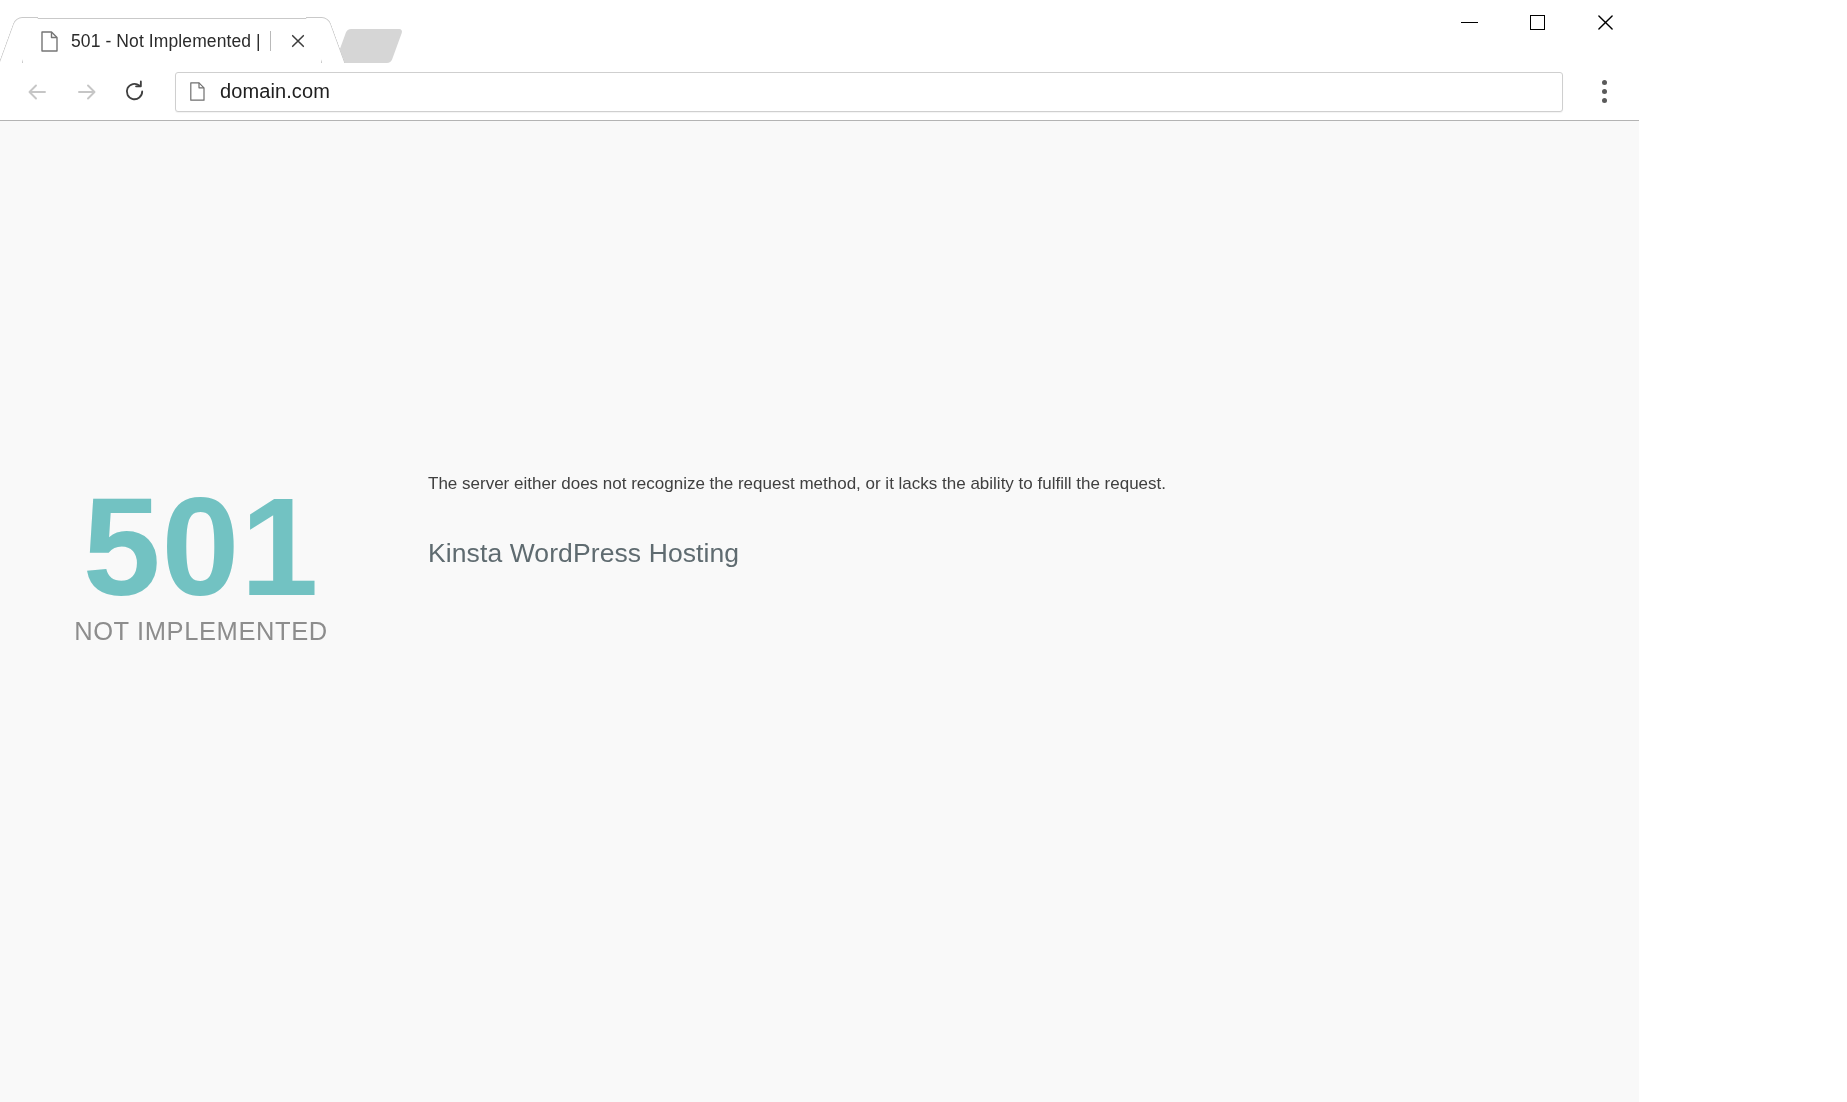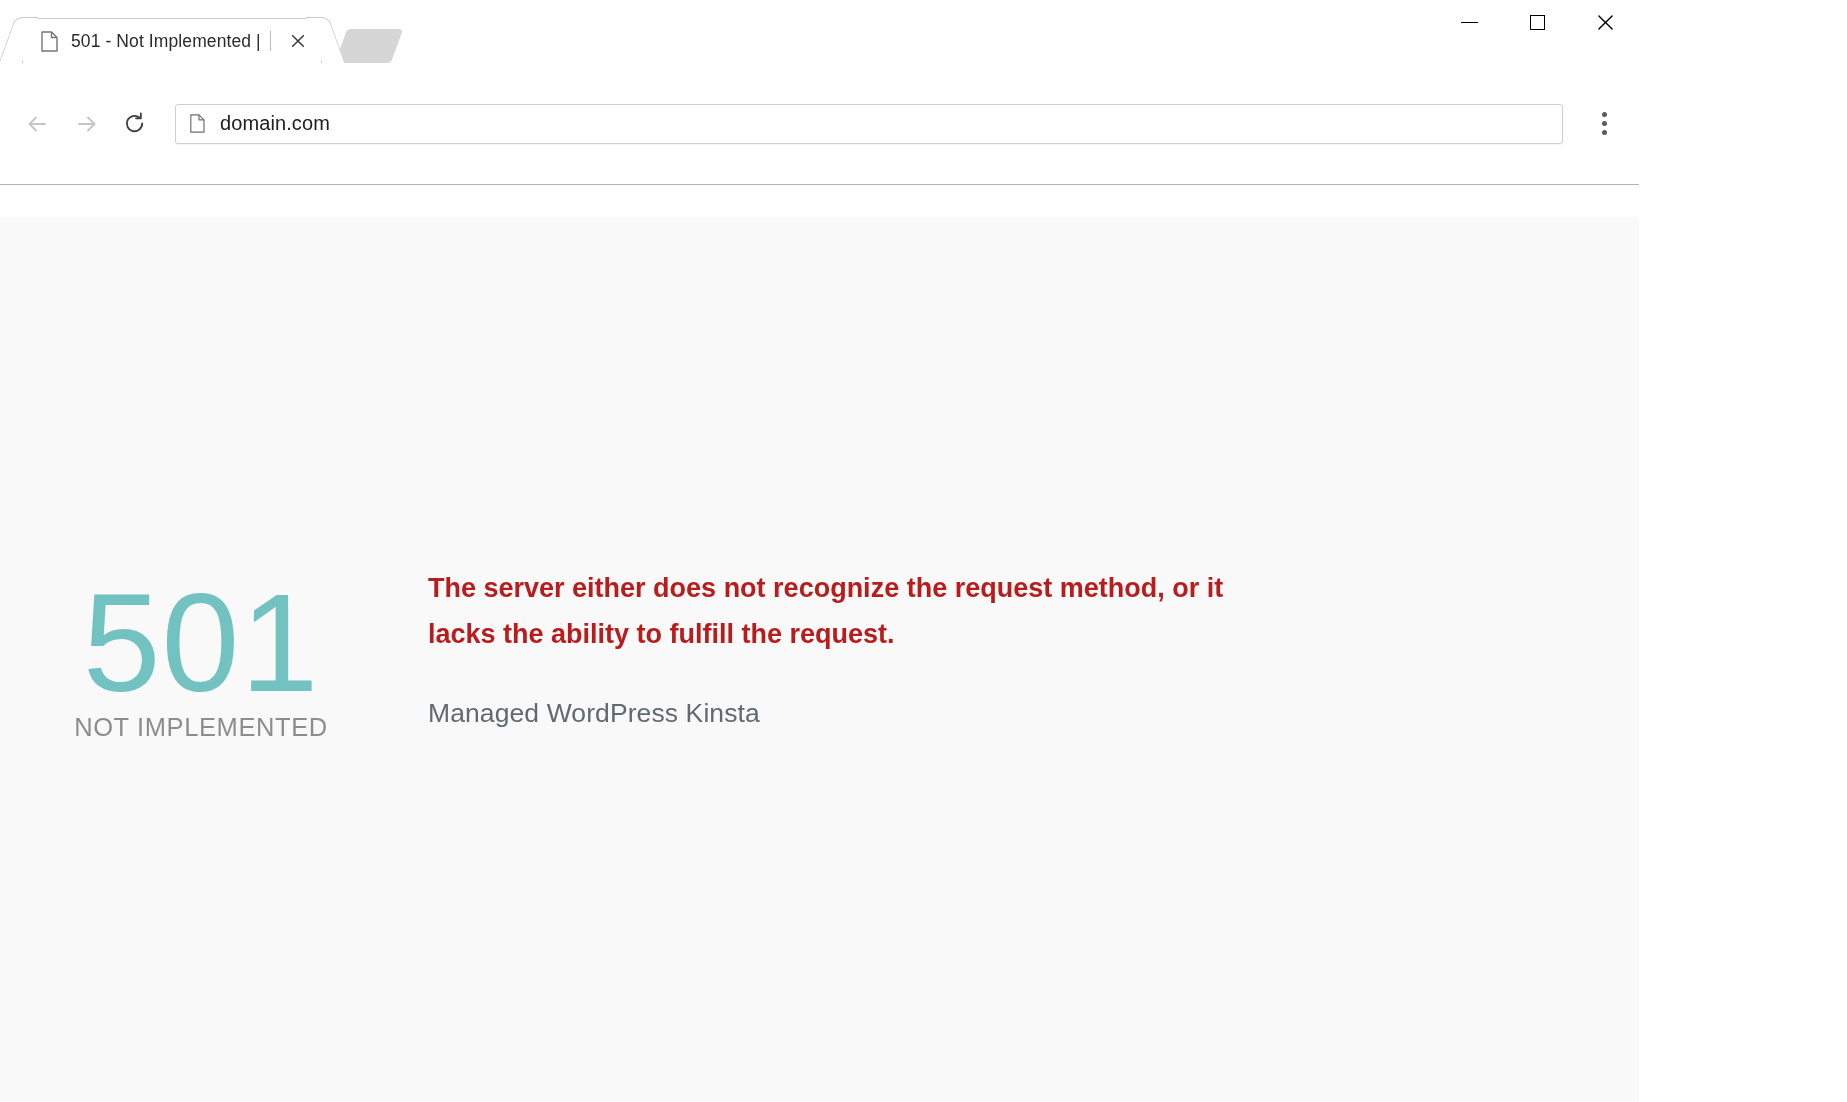--- a/index.html
+++ b/index.html
@@ -16,21 +16,20 @@
   }
 
   
   .browser-window {
     width: 1639px;
     height: 1102px;
     display: flex;
     flex-direction: column;
     background: #ffffff;
     position: relative;
-    gap: 32px;
   }
 
   
   .tab-strip {
     height: 63px;
     background: #ffffff;
     display: flex;
     align-items: flex-end;
     position: relative;
     flex: 0 0 auto;
@@ -242,45 +241,45 @@
 
   .error-code-col {
     width: 402px;
     flex: 0 0 auto;
     text-align: center;
     padding-top: 8px;
   }
   .error-code {
     font-size: 140px;
     line-height: 1;
-    font-weight: 400;
+    font-weight: 700;
     color: #72c2c2;
     letter-spacing: 1px;
     font-family: "Liberation Sans", sans-serif;
   }
   .error-code-label {
     margin-top: 0;
     font-size: 25.5px;
     color: #8d8d8d;
     letter-spacing: 0.6px;
     font-weight: 300;
     font-family: "Liberation Sans", sans-serif;
   }
 
   .error-body-col {
     flex: 0 0 auto;
     width: 980px;
     padding-left: 26px;
     box-sizing: border-box;
   }
   .error-message {
-    font-size: 27px;
+    font-size: 17px;
     line-height: 1.72;
-    color: #b91c1c;
-    font-weight: 700;
+    color: #404040;
+    font-weight: 400;
     max-width: 830px;
     font-family: "Liberation Sans", sans-serif;
   }
 
   .brand-block {
     margin-top: 40px;
   }
   .brand-logo {
     display: flex;
     align-items: center;
@@ -405,21 +404,21 @@
 
       <div class="error-code-col">
         <div class="error-code">501</div>
         <div class="error-code-label">NOT IMPLEMENTED</div>
       </div>
 
       <div class="error-body-col">
         <div class="error-message">The server either does not recognize the request method, or it lacks the ability to fulfill the request.</div>
 
         <div class="brand-block">
-          <div class="brand-tagline">Managed WordPress Kinsta</div>
+          <div class="brand-tagline">Kinsta WordPress Hosting</div>
         </div>
       </div>
     </div>
 
     <div class="stray-artifact"></div>
   </div>
 
 </div>
 
 </body></html>

